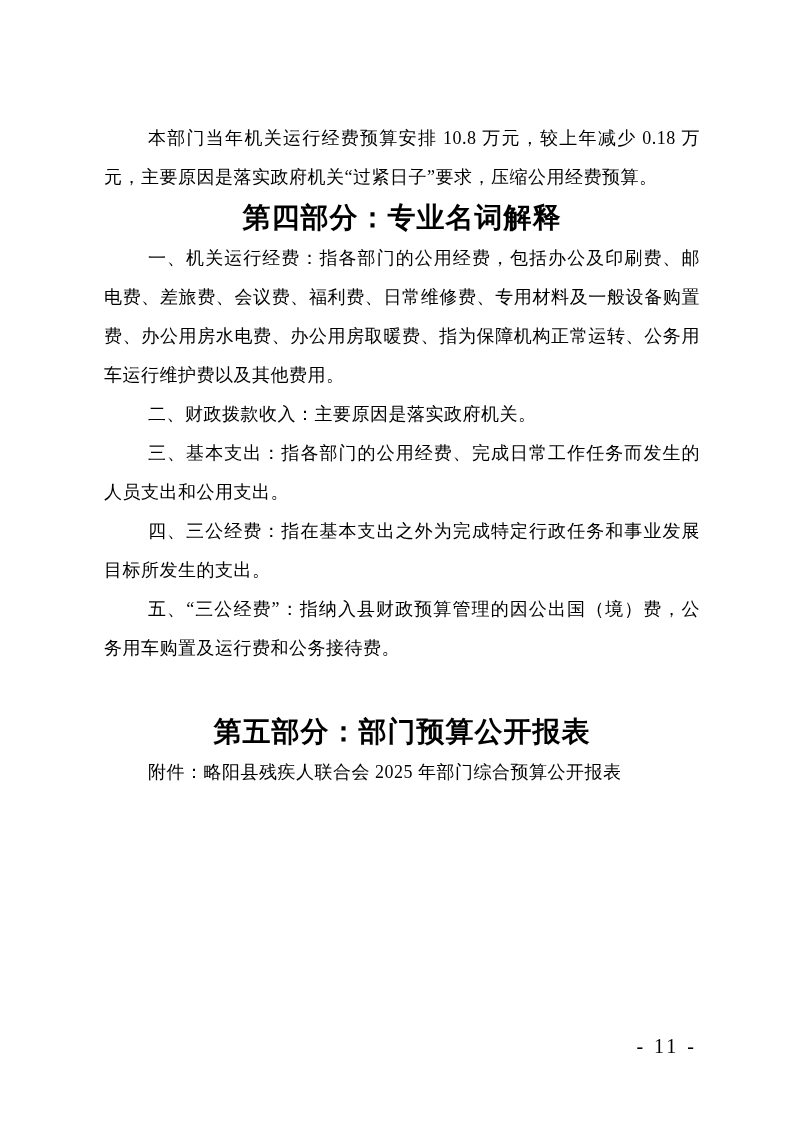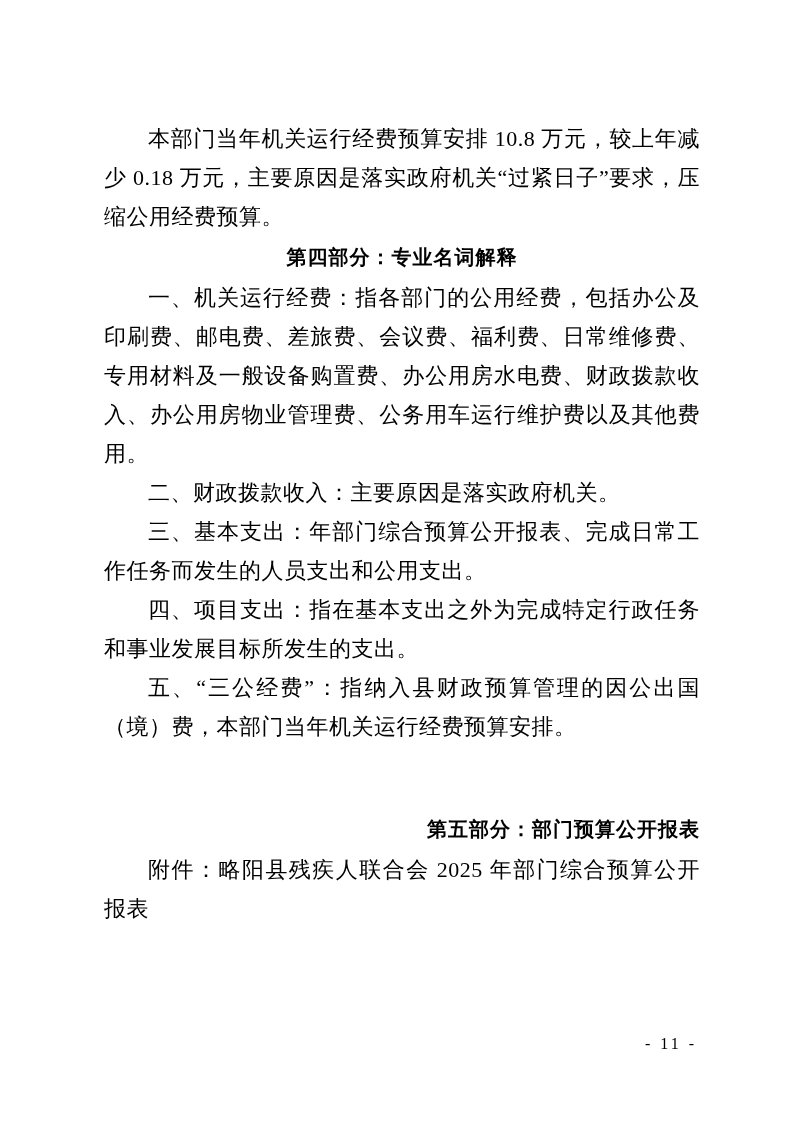--- a/index.html
+++ b/index.html
@@ -21,71 +21,70 @@
     background: #ffffff;
   }
   .content {
     position: absolute;
     left: 104px;
     top: 119px;
     width: 596px;
   }
   .body-para {
     margin: 0;
-    font-size: 22px;
+    font-size: 18px;
     line-height: 39px;
     text-align: justify;
     letter-spacing: 0.5px;
   }
   .indent {
     text-indent: 44px;
   }
   .section-heading {
     margin: 0;
-    font-size: 20px;
+    font-size: 28px;
     line-height: 42px;
     font-weight: bold;
     text-align: center;
     letter-spacing: 1px;
   }
   .section-five {
-    margin-top: 62px;
-    text-align: right;
+    margin-top: 43px;
   }
   .attachment {
     font-weight: normal;
   }
   .page-number {
     position: absolute;
     right: 96px;
     top: 1035px;
-    font-size: 16px;
+    font-size: 20px;
     letter-spacing: 3px;
     font-family: "Liberation Serif", "DejaVu Serif", serif;
   }
 </style>
 </head>
 <body>
 
 <div class="page">
   <div class="content">
 
     <p class="body-para indent">本部门当年机关运行经费预算安排 10.8 万元，较上年减少 0.18 万元，主要原因是落实政府机关“过紧日子”要求，压缩公用经费预算。</p>
 
     <h2 class="section-heading">第四部分：专业名词解释</h2>
 
-    <p class="body-para indent">一、机关运行经费：指各部门的公用经费，包括办公及印刷费、邮电费、差旅费、会议费、福利费、日常维修费、专用材料及一般设备购置费、办公用房水电费、财政拨款收入、办公用房物业管理费、公务用车运行维护费以及其他费用。</p>
+    <p class="body-para indent">一、机关运行经费：指各部门的公用经费，包括办公及印刷费、邮电费、差旅费、会议费、福利费、日常维修费、专用材料及一般设备购置费、办公用房水电费、办公用房取暖费、指为保障机构正常运转、公务用车运行维护费以及其他费用。</p>
 
     <p class="body-para indent">二、财政拨款收入：主要原因是落实政府机关。</p>
 
-    <p class="body-para indent">三、基本支出：年部门综合预算公开报表、完成日常工作任务而发生的人员支出和公用支出。</p>
+    <p class="body-para indent">三、基本支出：指各部门的公用经费、完成日常工作任务而发生的人员支出和公用支出。</p>
 
-    <p class="body-para indent">四、项目支出：指在基本支出之外为完成特定行政任务和事业发展目标所发生的支出。</p>
+    <p class="body-para indent">四、三公经费：指在基本支出之外为完成特定行政任务和事业发展目标所发生的支出。</p>
 
-    <p class="body-para indent">五、“三公经费”：指纳入县财政预算管理的因公出国（境）费，本部门当年机关运行经费预算安排。</p>
+    <p class="body-para indent">五、“三公经费”：指纳入县财政预算管理的因公出国（境）费，公务用车购置及运行费和公务接待费。</p>
 
     <h2 class="section-heading section-five">第五部分：部门预算公开报表</h2>
 
     <p class="body-para indent attachment">附件：略阳县残疾人联合会 2025 年部门综合预算公开报表</p>
 
   </div>
 
   <div class="page-number">- 11 -</div>
 </div>
 

